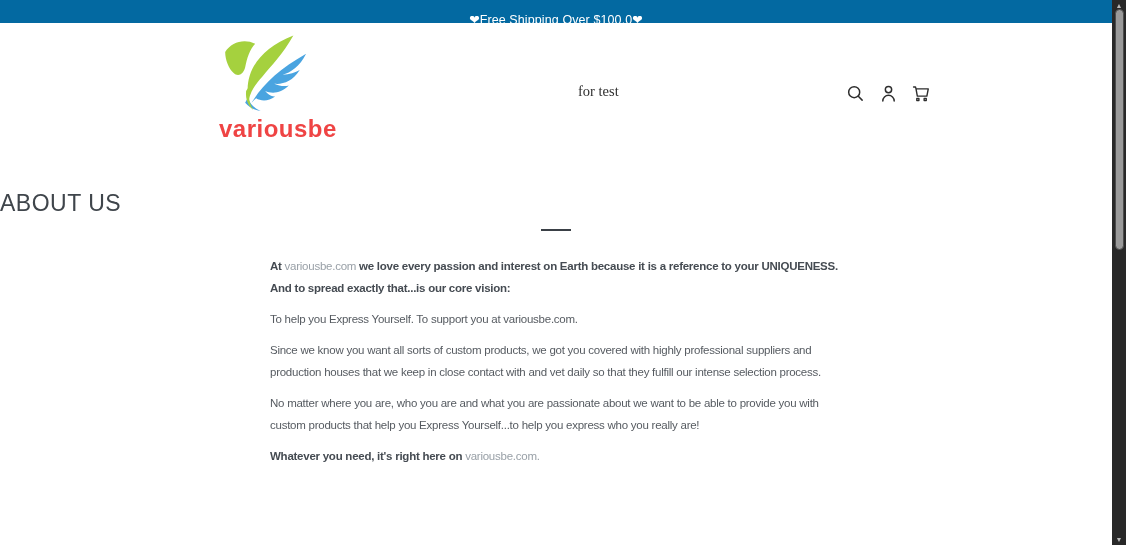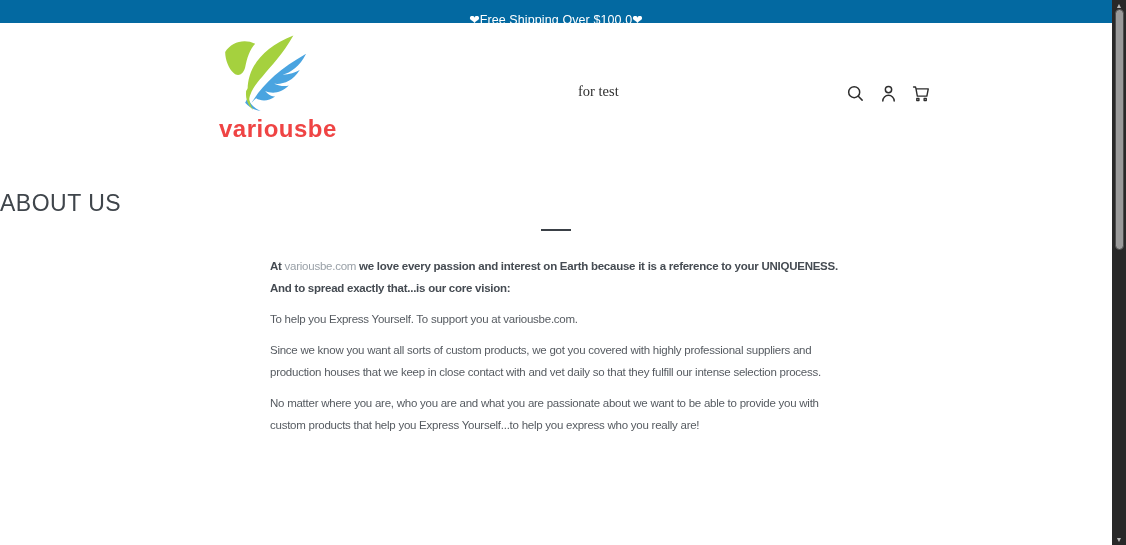--- a/index.html
+++ b/index.html
@@ -151,19 +151,20 @@
 </div>
 
 <div class="page-title">ABOUT US</div>
 <div class="title-divider"></div>
 
 <div class="about-content">
     <p><span class="seg-strong">At </span><span class="seg-muted">variousbe.com</span><span class="seg-strong"> we love every passion and interest on Earth because it is a reference to your UNIQUENESS. And to spread exactly that...is our core vision:</span></p>
     <p><span class="seg-normal">To help you Express Yourself. To support you at variousbe.com.</span></p>
     <p><span class="seg-normal">Since we know you want all sorts of custom products, we got you covered with highly professional suppliers and production houses that we keep in close contact with and vet daily so that they fulfill our intense selection process.</span></p>
     <p><span class="seg-normal">No matter where you are, who you are and what you are passionate about we want to be able to provide you with custom products that help you Express Yourself...to help you express who you really are!</span></p>
+    <p><span class="seg-strong">Whatever you need, it's right here on </span><span class="seg-muted">variousbe.com.</span></p>
   </div>
 
 <div class="scrollbar">
   <div class="sb-btn up">▲</div>
   <div class="sb-thumb"></div>
   <div class="sb-btn down">▼</div>
 </div>
 
 </body></html>

